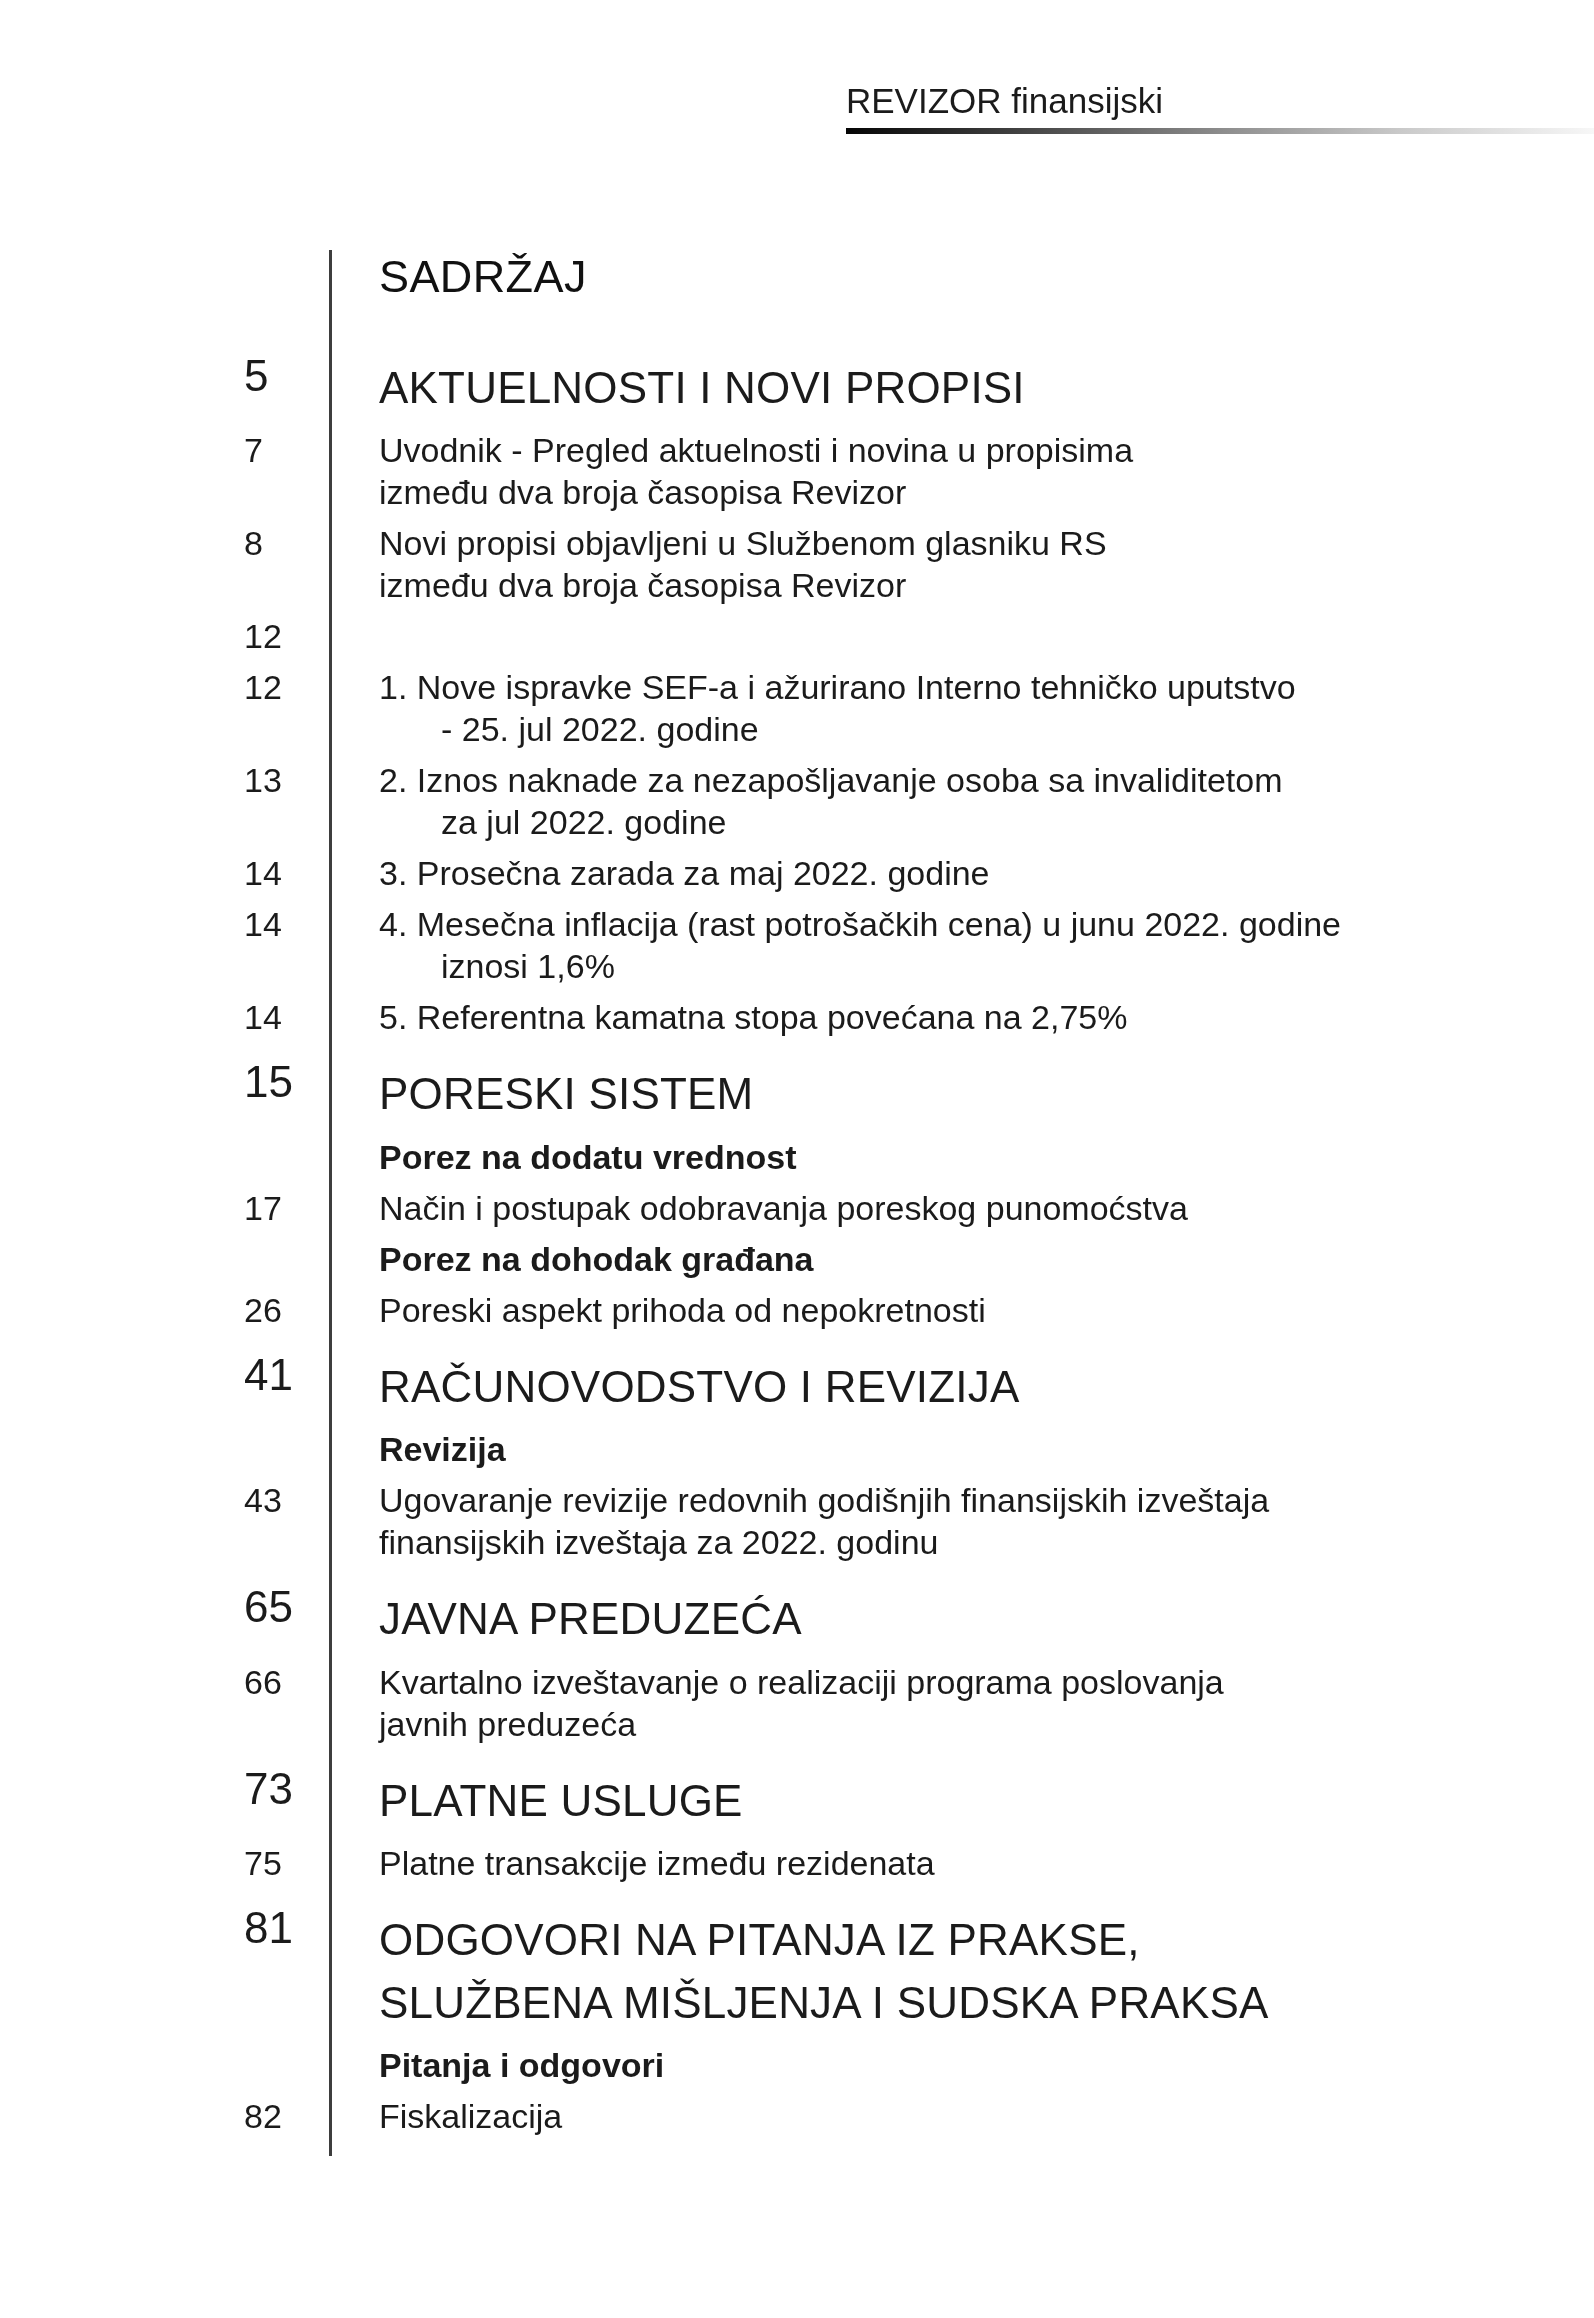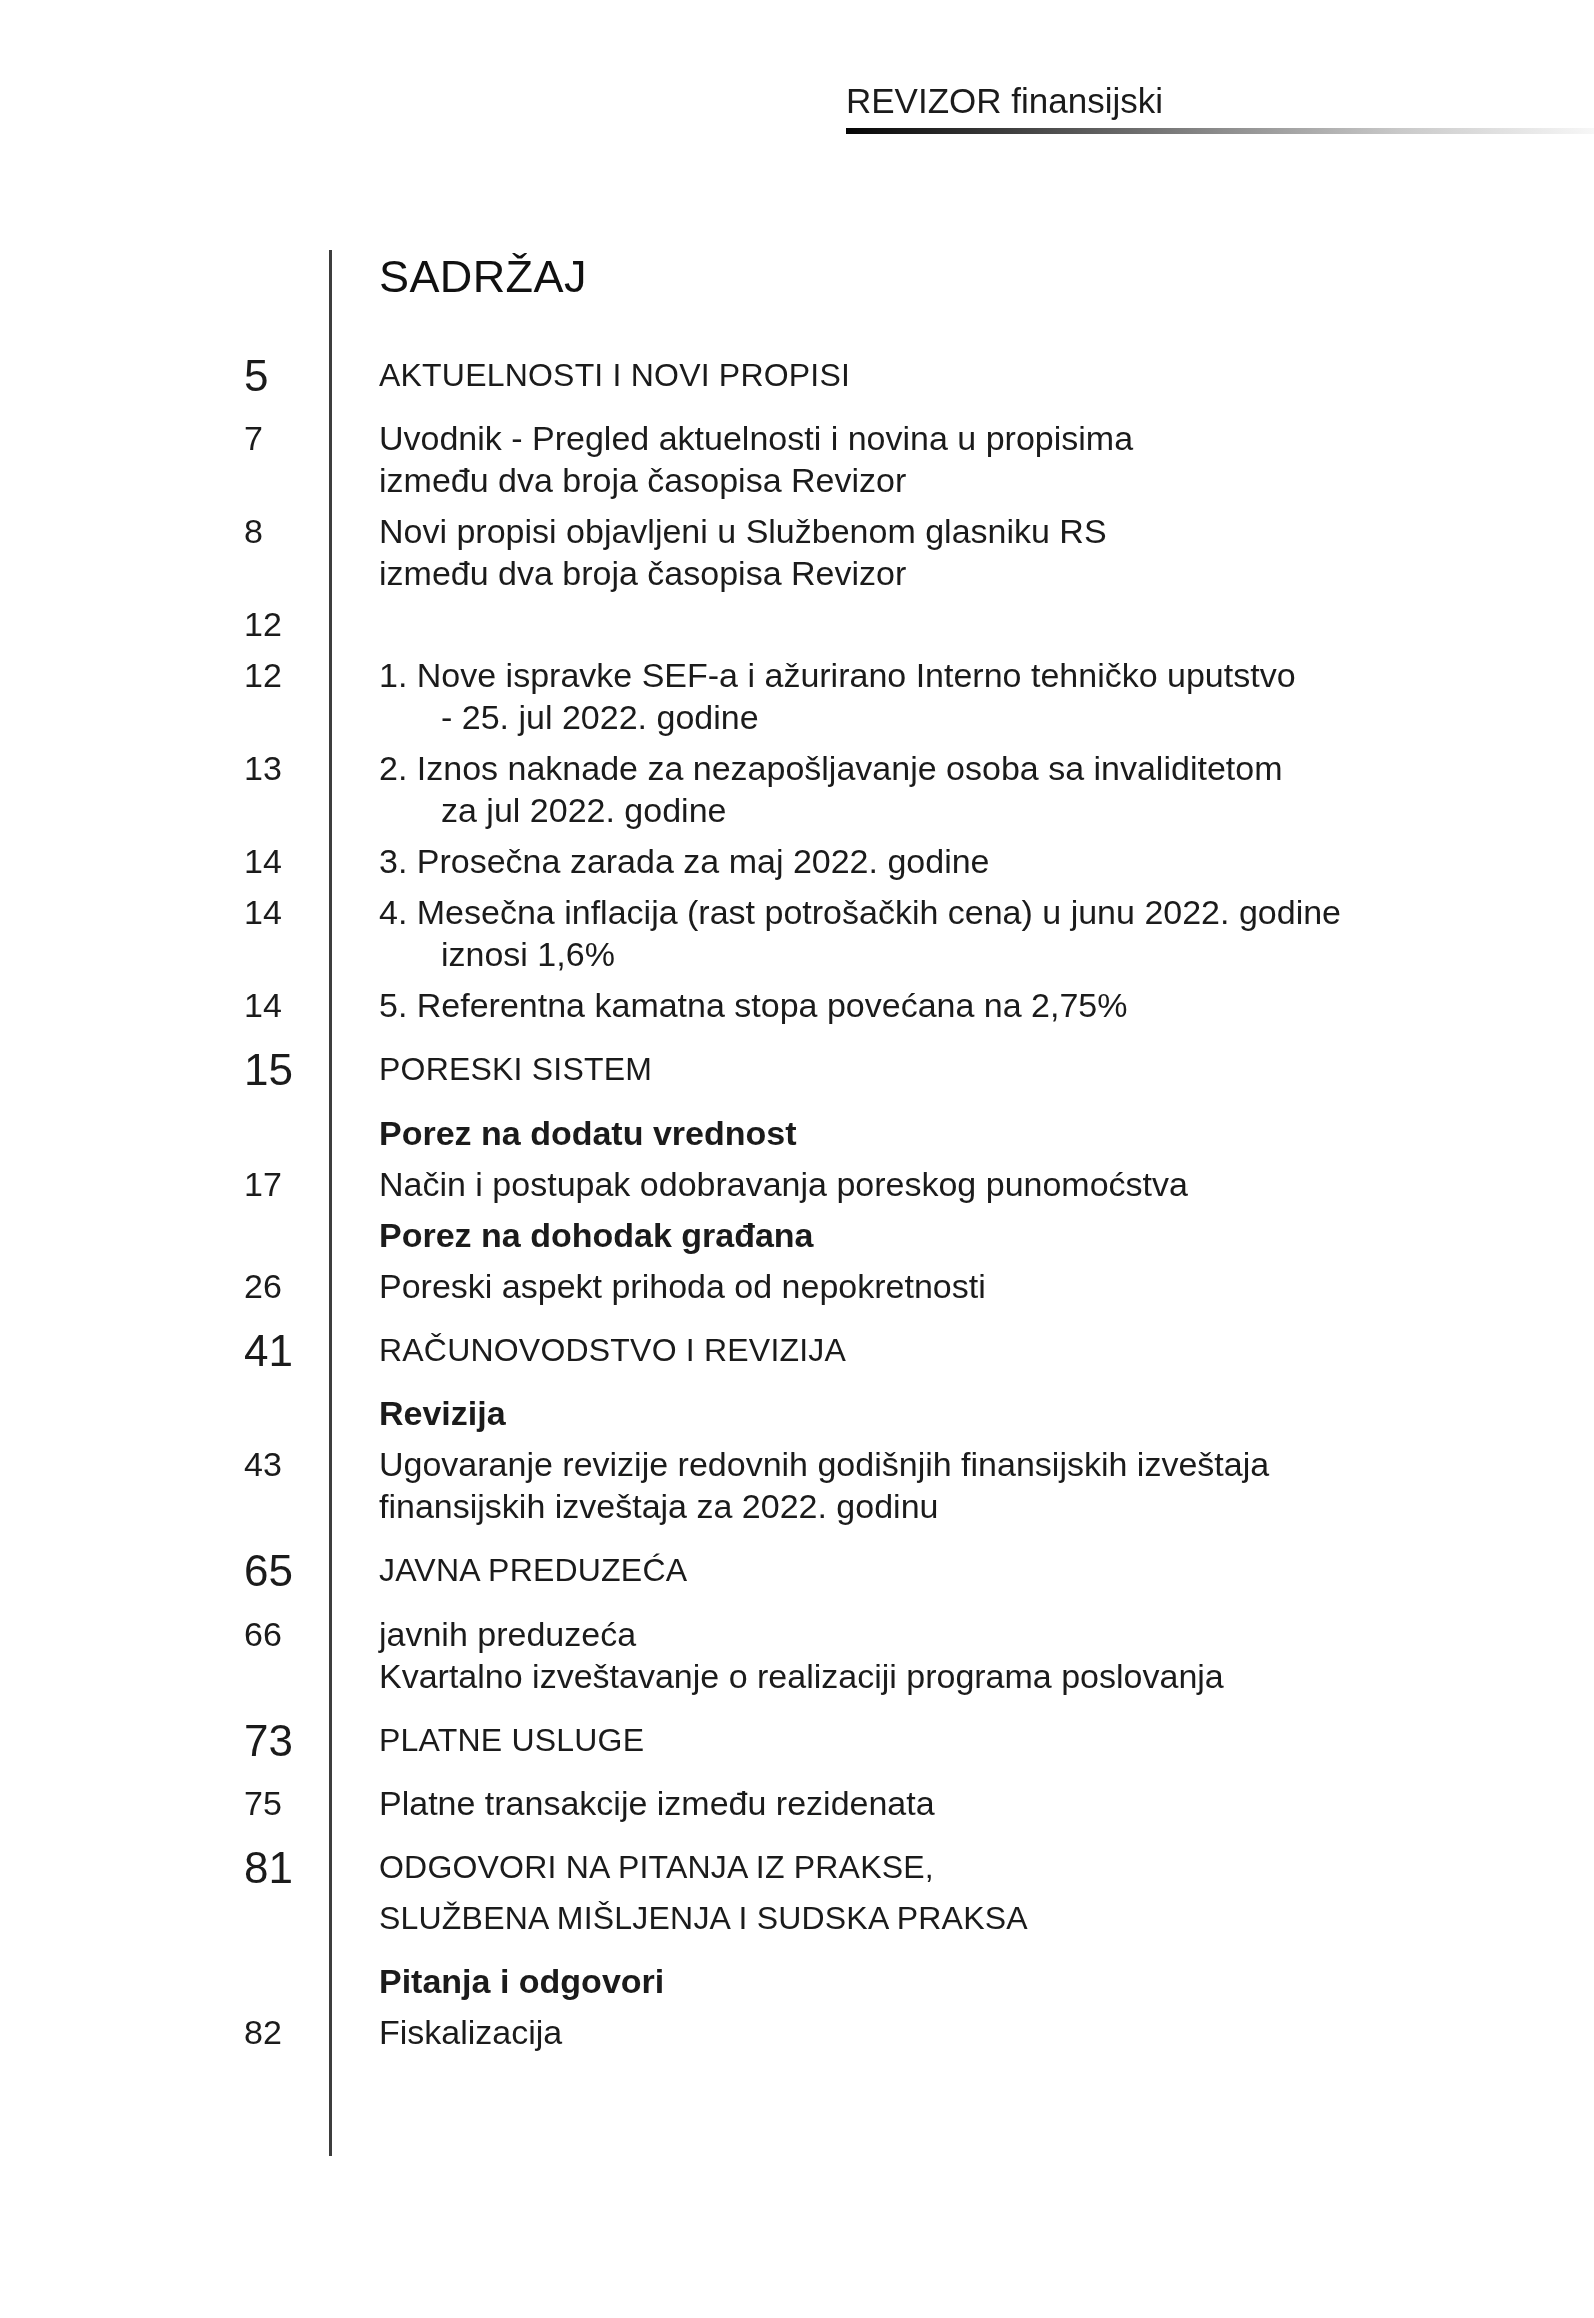--- a/index.html
+++ b/index.html
@@ -62,21 +62,21 @@
     font-weight: 400;
   }
   .txt { flex: 1 1 auto; min-width: 0; }
   .line { font-size: 34px; line-height: 42px; white-space: nowrap; }
   .line.cont { padding-left: 62px; }
 
   .row.bold .line { font-weight: 700; }
 
   .row.section { margin-top: 18px; margin-bottom: 16.4px; }
   .row.section .num  { font-size: 44px; line-height: 51px; }
-  .row.section .line { font-size: 32px; line-height: 51px; font-weight: 400; letter-spacing: 0.2px; }
+  .row.section .line { font-size: 44px; line-height: 51px; font-weight: 400; letter-spacing: 0.2px; margin-top: 12px; }
 </style>
 </head>
 <body>
 
 <header class="page-header">
   <div class="brand">REVIZOR finansijski</div>
   <div class="grad-rule"></div>
 </header>
 
 <div class="vrule"></div>
@@ -191,22 +191,22 @@
       </div>
       <div class="row section">
         <div class="num">65</div>
         <div class="txt">
           <div class="line">JAVNA PREDUZEĆA</div>
         </div>
       </div>
       <div class="row item">
         <div class="num">66</div>
         <div class="txt">
+          <div class="line">Kvartalno izveštavanje o realizaciji programa poslovanja</div>
           <div class="line">javnih preduzeća</div>
-          <div class="line">Kvartalno izveštavanje o realizaciji programa poslovanja</div>
         </div>
       </div>
       <div class="row section">
         <div class="num">73</div>
         <div class="txt">
           <div class="line">PLATNE USLUGE</div>
         </div>
       </div>
       <div class="row item">
         <div class="num">75</div>

